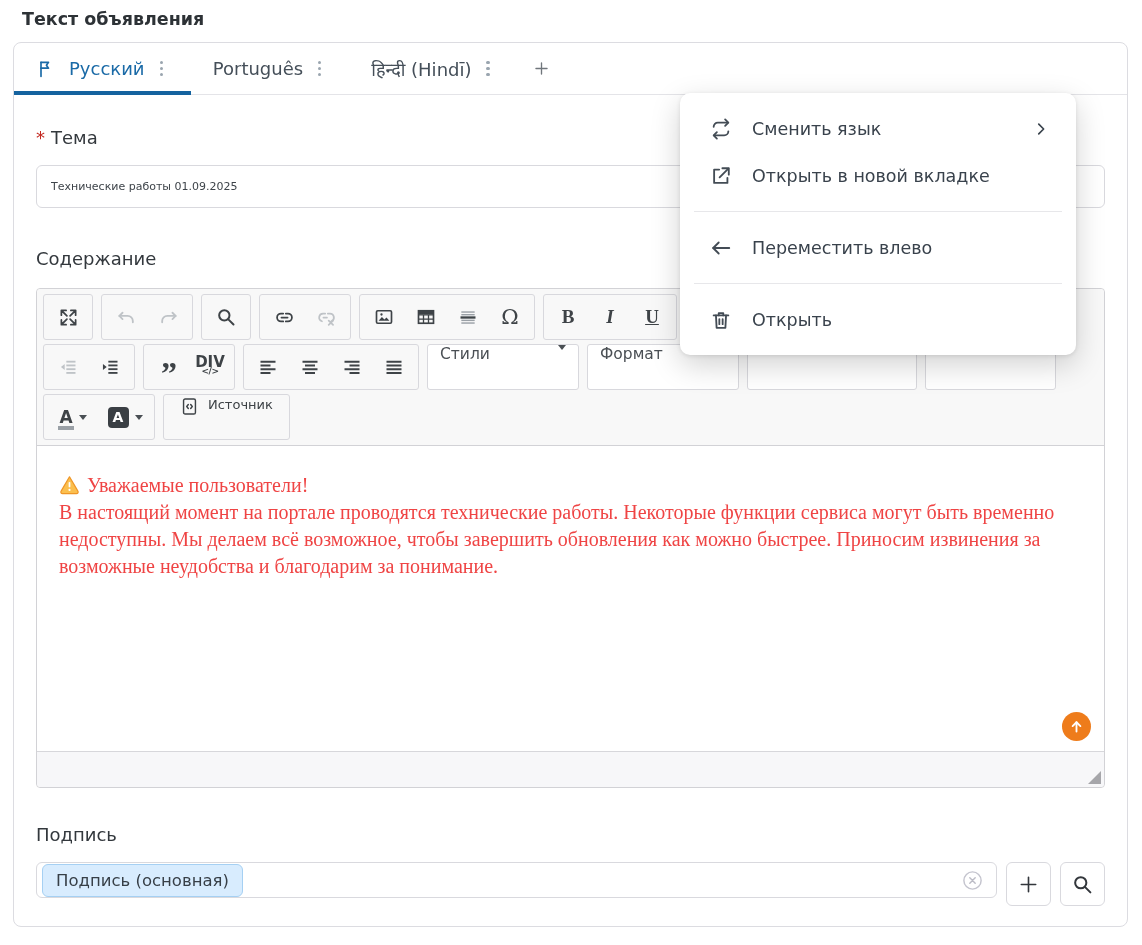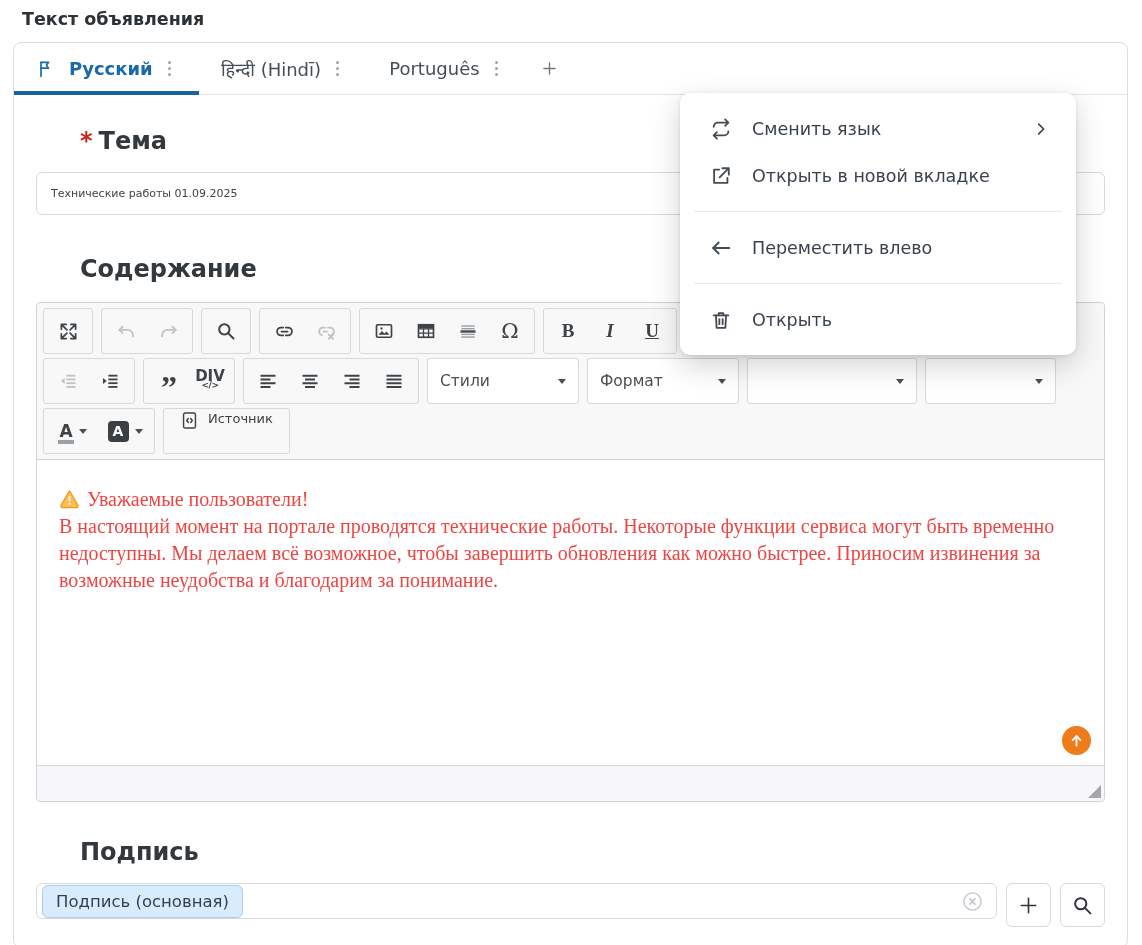--- a/index.html
+++ b/index.html
@@ -7,42 +7,42 @@
   body { position:relative; font-family:"DejaVu Sans","Liberation Sans",sans-serif; color:#33383d; overflow:hidden; }
 
   .page-title { margin:9px 0 0 22px; font-size:17.5px; font-weight:700; color:#2d3236; }
 
   .panel { margin:13px 14px 0 13px; border:1px solid #dcdce1; border-radius:8px; background:#fff; }
 
   
   .tabbar { display:flex; align-items:center; height:52px; border-bottom:1px solid #e4e4e8; position:relative; }
   .tab { display:flex; align-items:center; gap:13px; height:100%; padding:0 26px 0 22px; font-size:18px; color:#454f59; cursor:pointer; position:relative; }
   .tab .tab-label { white-space:nowrap; }
-  .tab.active { color:#1a6aa7; font-weight:700; }
+  .tab.active { color:#1a6aa7; font-weight:400; }
   .tab.active .tab-underline { position:absolute; left:0; right:0; bottom:-1px; height:4px; background:#15639f; }
   .dots { display:flex; flex-direction:column; gap:2.5px; padding:4px 2px; cursor:pointer; }
   .dots i { width:3.2px; height:3.2px; border-radius:50%; background:#9aa5af; }
   .tab-add { display:flex; align-items:center; justify-content:center; padding:0 14px; height:100%; color:#70767c; cursor:pointer; }
 
   
   .form { padding:0 22px 20px 22px; }
-  .lbl { margin-top:32px; font-size:24px; font-weight:700; color:#33383d;margin-left:44px; }
+  .lbl { margin-top:32px; font-size:18px; font-weight:400; color:#33383d; }
   .lbl .star { color:#c3271f; margin-right:6px; }
   .lbl-content { margin-top:40px; }
   .lbl-sig { margin-top:36px; }
   .subject-input { margin-top:17px; width:100%; height:43px; border:1px solid #d9d9de; border-radius:6px; padding:0 14px; font-size:11px; color:#3e444a; font-family:inherit; background:#fff; }
 
   
   .editor { margin-top:19px; border:1px solid #d2d2d6; border-radius:4px; }
   .toolbar { background:#f8f8f8; padding:5px 6px 1px 6px; border-bottom:1px solid #d2d2d6; border-radius:4px 4px 0 0; }
   .tb-row { display:flex; gap:8px; margin-bottom:4px; }
   .grp { display:flex; align-items:center; border:1px solid #d8d8dd; border-radius:3px; height:46px; padding:0 3px; }
   .tbtn { width:42px; height:40px; display:flex; align-items:center; justify-content:center; color:#3e4347; cursor:pointer; }
   .tbtn.dis { color:#bfc3c7; cursor:default; }
-  .combo { display:flex; align-items:center; justify-content:space-between; height:46px; border:1px solid #d8d8dd; border-radius:3px; background:#fff; padding:0 12px; font-size:15.5px; color:#4a4f54; cursor:pointer; }
+  .combo { display:flex; justify-content:space-between; height:46px; border:1px solid #d8d8dd; border-radius:3px; background:#fff; padding:0 12px; font-size:15.5px; color:#4a4f54; cursor:pointer; }
   .combo.w-styles { width:152px; } .combo.w-format { width:152px; }
   .combo.w-font { width:170px; } .combo.w-size { width:131px; }
   .caret { width:0; height:0; border-left:4.5px solid transparent; border-right:4.5px solid transparent; border-top:5.5px solid #4a4f54; }
   .txt-b { font-family:"Liberation Serif",serif; font-weight:800; font-size:19px; }
   .txt-i { font-family:"Liberation Serif",serif; font-weight:700; font-style:italic; font-size:19px; }
   .txt-u { font-family:"Liberation Serif",serif; font-weight:700; font-size:19px; text-decoration:underline; }
   .txt-omega { font-family:"DejaVu Serif",serif; font-size:21px; }
   .txt-quote { font-family:"Liberation Serif",serif; font-weight:800; font-size:32px; line-height:14px; margin-top:12px; letter-spacing:-2px; }
   .div-ico { display:flex; flex-direction:column; align-items:center; line-height:9px; font-weight:700; }
   .div-top { font-size:15px; } .div-bot { font-size:9px; letter-spacing:-0.5px; }
@@ -91,29 +91,29 @@
       </span>
       <span class="tab-label">Русский</span>
       <span class="dots">
           <i></i>
           <i></i>
           <i></i>
         </span>
       <span class="tab-underline"></span>
     </div>
     <div class="tab">
+      <span class="tab-label">Português</span>
+      <span class="dots">
+          <i></i>
+          <i></i>
+          <i></i>
+        </span>
+    </div>
+    <div class="tab">
       <span class="tab-label">हिन्दी (Hindī)</span>
-      <span class="dots">
-          <i></i>
-          <i></i>
-          <i></i>
-        </span>
-    </div>
-    <div class="tab">
-      <span class="tab-label">Português</span>
       <span class="dots">
           <i></i>
           <i></i>
           <i></i>
         </span>
     </div>
     <div class="tab-add">
       <span>
         <svg width="19" height="19" viewBox="0 0 24 24" fill="none" stroke="currentColor" stroke-width="1.7" stroke-linecap="round">
             <path d="M12 5v14M5 12h14"></path>

